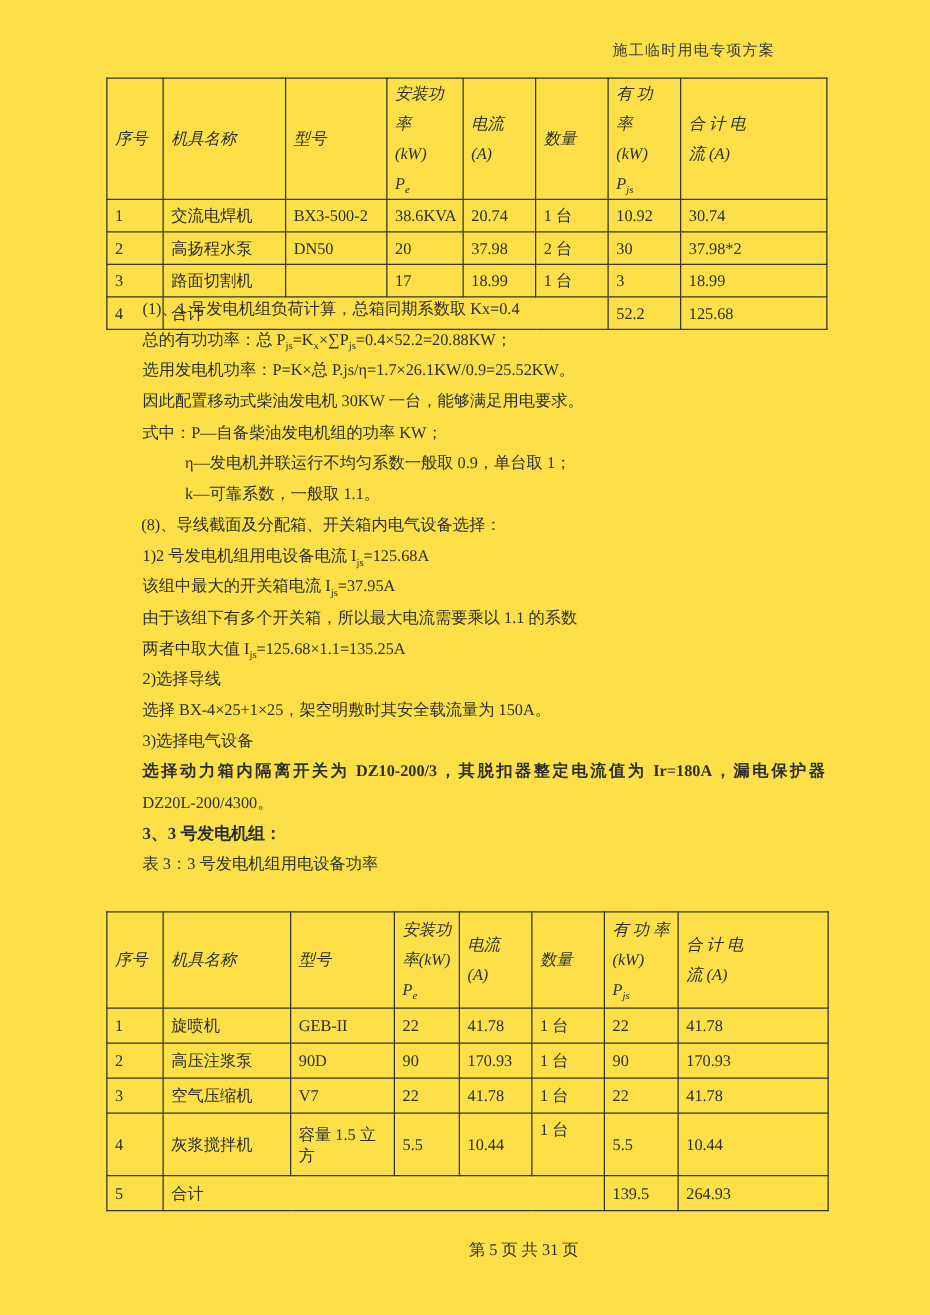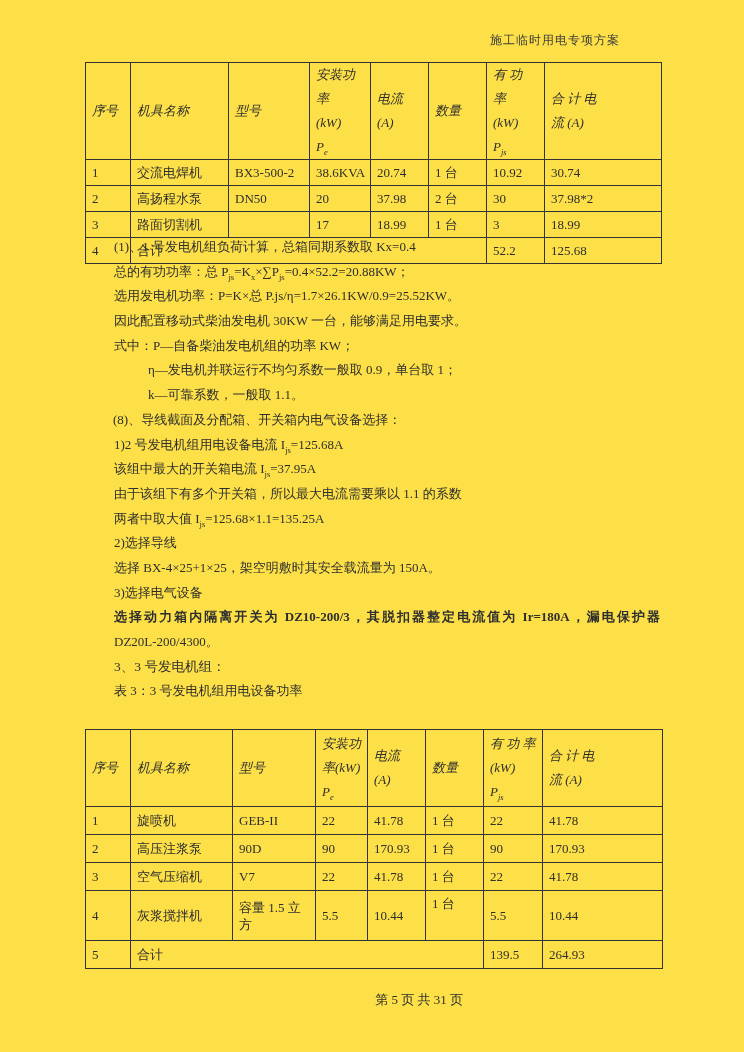--- a/index.html
+++ b/index.html
@@ -41,21 +41,21 @@
   .body-text p{
     margin:0;height:24.7px;line-height:24.7px;
     font-size:13px;white-space:nowrap;padding-left:29px;
   }
   .body-text p.ind1{padding-left:28px;}
   .body-text p.ind2{padding-left:63px;}
   .body-text p.just{
     white-space:normal;text-align:justify;
     -moz-text-align-last:justify;text-align-last:justify;font-weight:bold;
   }
-  .body-text p.bold{font-weight:normal;font-size:13.5px;}
+  .body-text p.bold{font-weight:bold;font-size:13.5px;}
   .vtop{vertical-align:top !important;padding-top:4px !important;}
   .doc-footer{
     position:absolute;top:991px;left:0;width:744px;
     text-align:center;font-size:13px;color:#2e2e2e;margin-left:47px;
   }
 </style>
 </head>
 <body>
 
 <div class="page">

